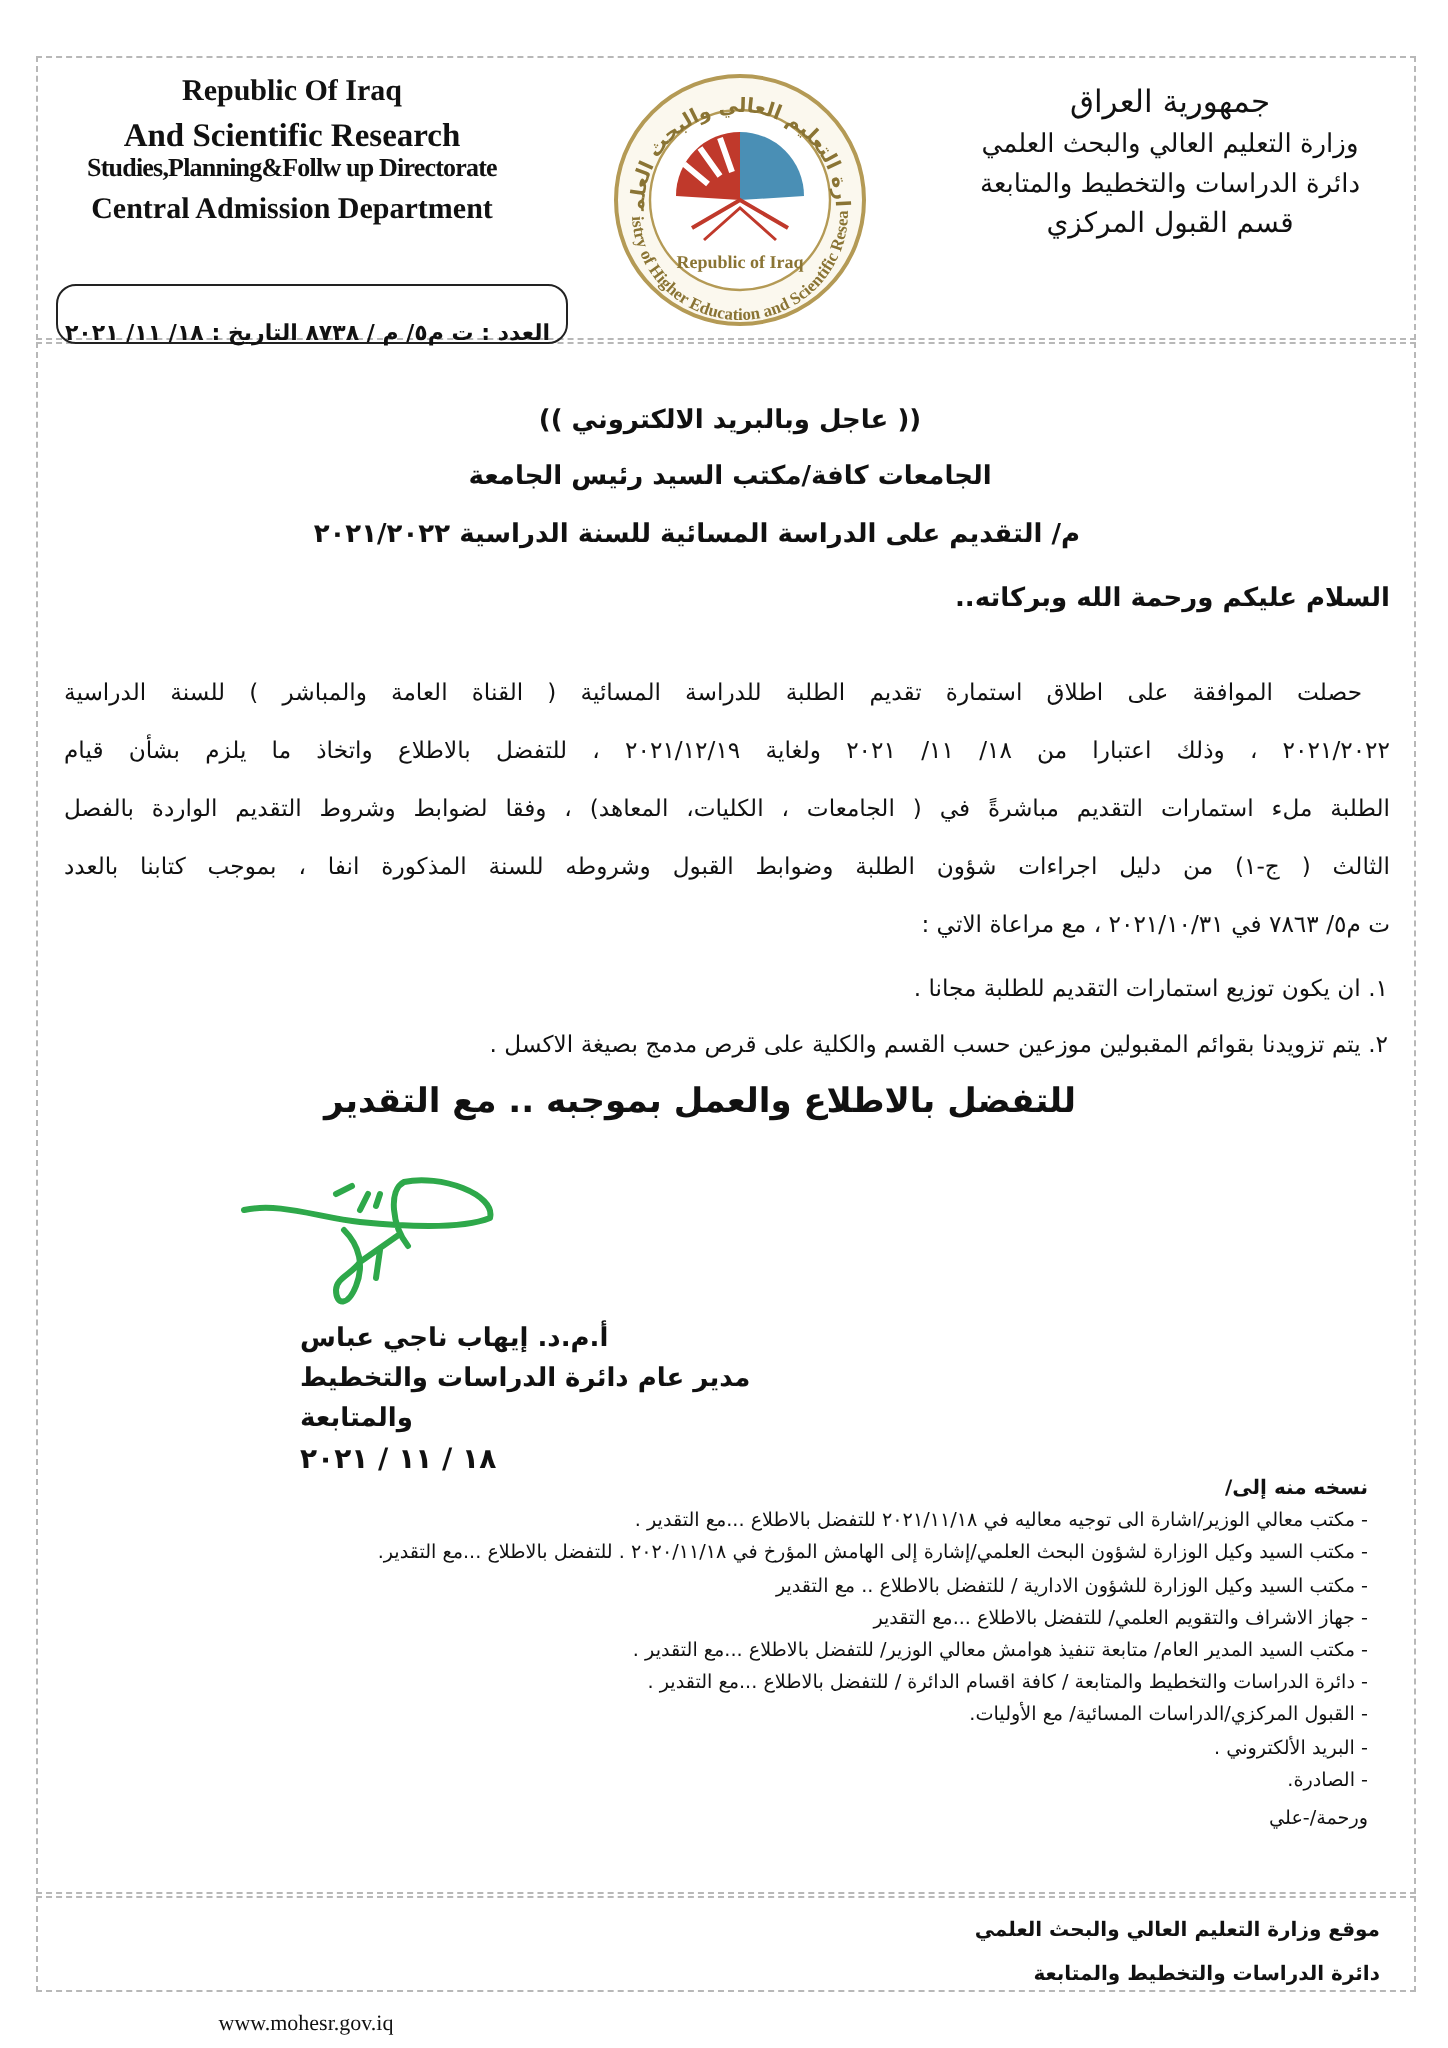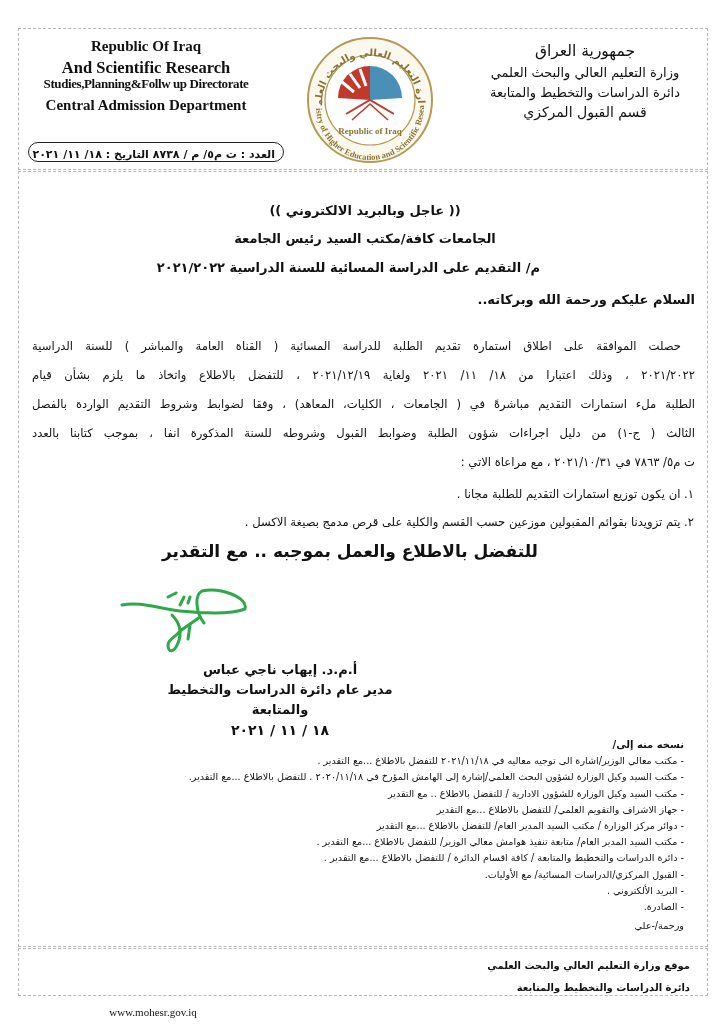--- a/index.html
+++ b/index.html
@@ -8,21 +8,21 @@
   .frame-body { position: absolute; left: 18px; top: 171px; width: 690px; height: 776px; border: 1.5px dashed #b8b8b8; box-sizing: border-box; }
   .frame-foot { position: absolute; left: 18px; top: 948px; width: 690px; height: 48px; border: 1.5px dashed #b8b8b8; box-sizing: border-box; }
 
   .en-head { position: absolute; left: 26px; top: 38px; width: 240px; text-align: center; font-family: "Liberation Serif", serif; font-weight: bold; line-height: 1.12; }
   .en-head .l1 { font-size: 15px; margin-bottom: 4px; }
   .en-head .l2 { font-size: 16.5px; }
   .en-head .l3 { font-size: 16.5px; }
   .en-head .l4 { font-size: 13px; letter-spacing: -0.4px; }
   .en-head .l5 { font-size: 15px; margin-top: 5px; }
 
-  .ref-box { position: absolute; left: 28px; top: 142px; width: 256px; height: 20px; border: 1.5px solid #222; border-radius: 10px; direction: rtl; text-align: right; font-family: "DejaVu Sans", sans-serif; font-size: 11px; font-weight: bold; line-height: 20px; padding: 2px 8px; box-sizing: border-box; white-space: nowrap; }
+  .ref-box { position: absolute; left: 28px; top: 142px; width: 256px; height: 20px; border: 1.5px solid #222; border-radius: 10px; direction: rtl; text-align: right; font-family: "DejaVu Sans", sans-serif; font-size: 11px; font-weight: bold; line-height: 20px; padding: 14px 8px; box-sizing: border-box; white-space: nowrap; }
 
   .ar-head { position: absolute; left: 480px; top: 40px; width: 210px; direction: rtl; text-align: center; font-family: "DejaVu Sans", sans-serif; font-weight: normal; line-height: 1.5; }
   .ar-head .l1 { font-size: 15.5px; }
   .ar-head .l2, .ar-head .l3 { font-size: 13px; }
   .ar-head .l4 { font-size: 14px; }
 
   .logo { position: absolute; left: 302px; top: 34px; width: 136px; height: 130px; }
 
   .ar { direction: rtl; font-family: "DejaVu Sans", sans-serif; }
   .urgent { position: absolute; left: 200px; top: 203px; width: 330px; text-align: center; font-size: 13px; font-weight: bold; }
@@ -30,21 +30,21 @@
   .subject { position: absolute; left: 150px; top: 260px; width: 390px; text-align: right; font-size: 13px; font-weight: bold; }
   .greeting { position: absolute; left: 300px; top: 292px; width: 395px; text-align: right; font-size: 13px; font-weight: bold; }
   .para { position: absolute; left: 32px; top: 332px; width: 663px; text-align: justify; text-align-last: right; font-size: 11.6px; line-height: 29px; }
   .para .row { display: block; text-align: justify; text-align-last: justify; white-space: nowrap; overflow: hidden; }
   .para .row.last { text-align-last: right; }
   .para .row.first { padding-right: 14px; }
   .items { position: absolute; left: 80px; top: 480px; width: 614px; font-size: 11.6px; line-height: 28px; text-align: right; }
   .closing { position: absolute; left: 160px; top: 541px; width: 380px; text-align: center; font-size: 17px; font-weight: bold; }
 
   .signature { position: absolute; left: 120px; top: 583px; width: 130px; height: 85px; }
-  .sig-block { position: absolute; left: 150px; top: 660px; width: 260px; text-align: center; font-weight: bold; line-height: 1.55; }
+  .sig-block { position: absolute; left: 150px; top: 660px; width: 260px; text-align: left; font-weight: bold; line-height: 1.55; }
   .sig-block .name { font-size: 13px; }
   .sig-block .title { font-size: 13px; }
   .sig-block .date { font-size: 14px; }
 
   .cc { position: absolute; left: 150px; top: 737px; width: 534px; font-size: 9.6px; line-height: 16.2px; text-align: right; white-space: nowrap; }
   .cc .cc-title { font-weight: bold; font-size: 10px; }
   .cc .ref { margin-top: 3px; }
 
   .foot-left { position: absolute; left: 28px; top: 1001px; width: 250px; font-family: "Liberation Serif", serif; font-weight: normal; font-size: 11px; line-height: 22px; text-align: center; }
   .foot-right { position: absolute; left: 440px; top: 955px; width: 250px; direction: rtl; text-align: right; font-family: "DejaVu Sans", sans-serif; font-weight: bold; font-size: 10px; line-height: 22px; }
@@ -128,21 +128,20 @@
   <div class="title">مدير عام دائرة الدراسات والتخطيط والمتابعة</div>
   <div class="date">١٨ /  ١١ / ٢٠٢١</div>
 </div>
 
 <div class="ar cc">
   <div class="cc-title">نسخه منه إلى/</div>
   <div>- مكتب معالي الوزير/اشارة الى توجيه معاليه في ٢٠٢١/١١/١٨ للتفضل بالاطلاع ...مع التقدير .</div>
   <div>- مكتب السيد وكيل الوزارة لشؤون البحث العلمي/إشارة إلى الهامش المؤرخ في ٢٠٢٠/١١/١٨ . للتفضل بالاطلاع ...مع التقدير.</div>
   <div>- مكتب السيد وكيل الوزارة للشؤون الادارية / للتفضل بالاطلاع .. مع التقدير</div>
   <div>- جهاز الاشراف والتقويم العلمي/ للتفضل بالاطلاع ...مع التقدير</div>
-  <div>- دوائر مركز الوزارة / مكتب السيد المدير العام/ للتفضل بالاطلاع ...مع التقدير</div>
   <div>- مكتب السيد المدير العام/ متابعة تنفيذ هوامش معالي الوزير/ للتفضل بالاطلاع ...مع التقدير .</div>
   <div>- دائرة الدراسات والتخطيط والمتابعة / كافة اقسام الدائرة / للتفضل بالاطلاع ...مع التقدير .</div>
   <div>- القبول المركزي/الدراسات المسائية/ مع الأوليات.</div>
   <div>- البريد الألكتروني .</div>
   <div>- الصادرة.</div>
   <div class="ref">ورحمة/-علي</div>
 </div>
 
 <div class="foot-left">
   <div>www.mohesr.gov.iq</div>

